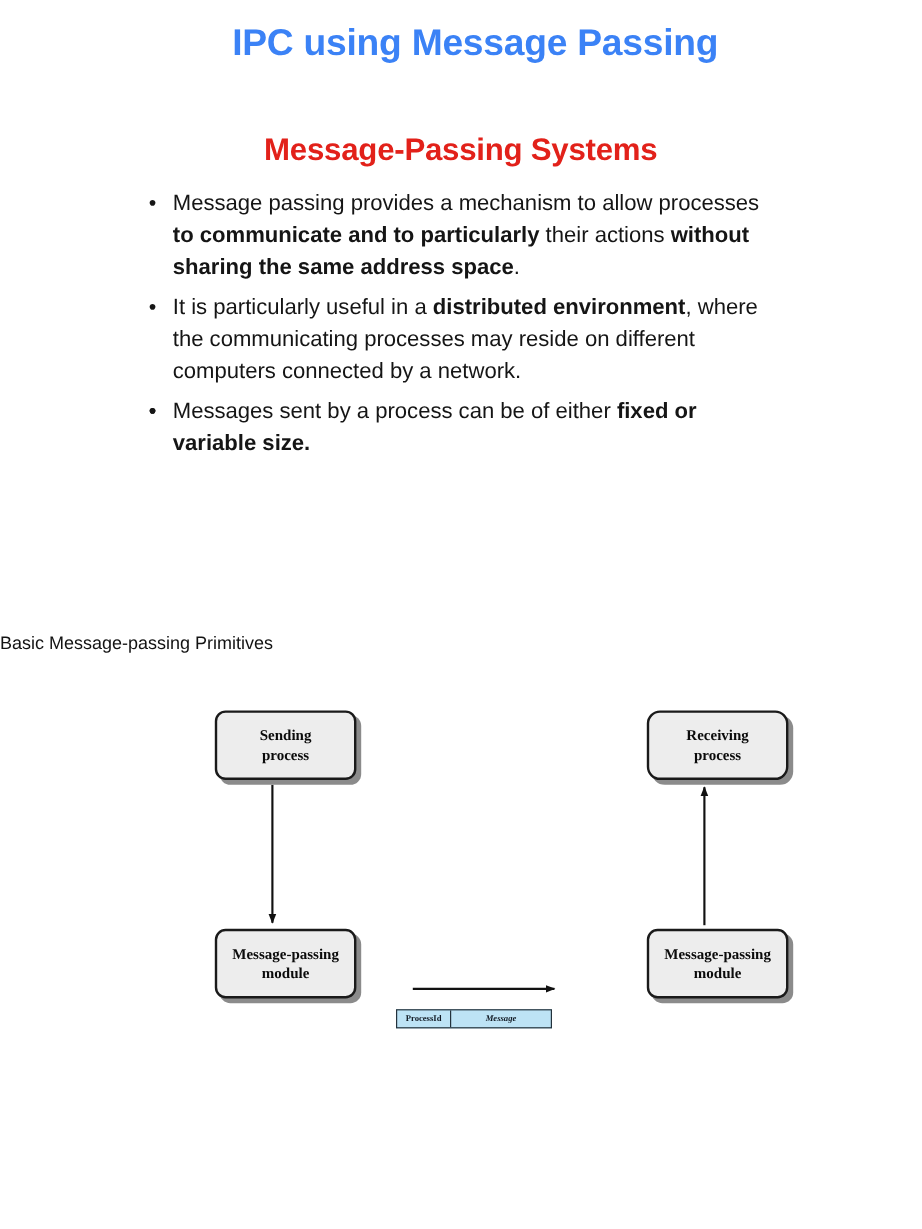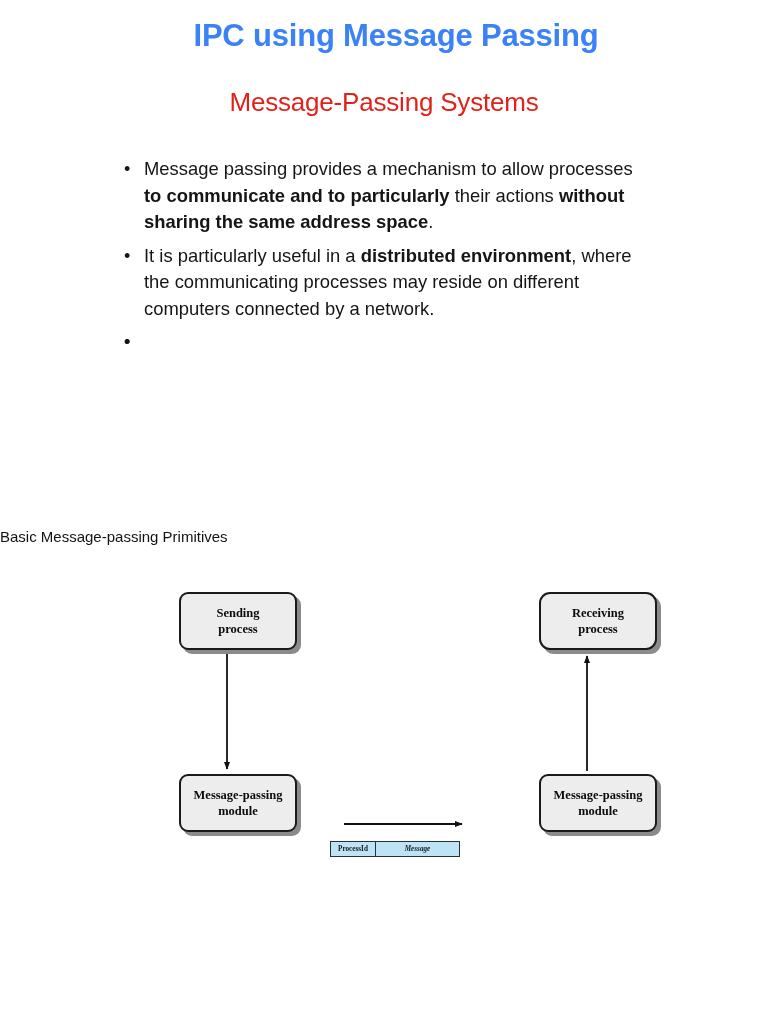--- a/index.html
+++ b/index.html
@@ -27,25 +27,25 @@
     font-size: 31px;
     font-weight: bold;
     letter-spacing: -0.2px;
     color: #3b82f6;
   }
 
   
   .section-heading {
     position: absolute;
     left: 0;
-    top: 87px;
+    top: 109px;
     width: 768px;
     text-align: center;
     font-size: 26px;
-    font-weight: normal;
+    font-weight: bold;
     letter-spacing: -0.2px;
   }
 
   
   .bullet-list {
     position: absolute;
     left: 120px;
     top: 156px;
     width: 520px;
   }
@@ -152,21 +152,21 @@
 <body style="background: rgb(255, 255, 255);">
 
 <div class="slide-title">IPC using Message Passing</div>
 
 <div class="section-heading" id="section-heading" style="color: rgb(226, 33, 26);">Message-Passing Systems</div>
 
 <div class="bullet-list" id="bullet-list">
     <div class="bullet-item"><span class="bullet-dot">•</span><span><span>Message passing provides a mechanism to allow processes </span><b>to communicate and to particularly</b><span> their actions </span><b>without sharing the same address space</b><span>.</span></span></div>
     <div class="bullet-item"><span class="bullet-dot">•</span><span><span>It is particularly useful in a </span><b>distributed environment</b><span>, where the communicating processes may reside on different computers connected by a network.</span></span></div>
     <div class="bullet-item"><span class="bullet-dot">•</span></div>
-    <div class="bullet-item"><span class="bullet-dot">•</span></div>
+    <div class="bullet-item"><span class="bullet-dot">•</span><span><span>Messages sent by a process can be of either </span><b>fixed or variable size.</b></span></div>
   </div>
 
 <div class="figure">
 
   <div class="figure-caption">Basic Message-passing Primitives</div>
 
   <div class="diagram">
 
     <svg class="svg-layer" viewBox="0 0 768 360" width="768" height="360">
       <defs>

